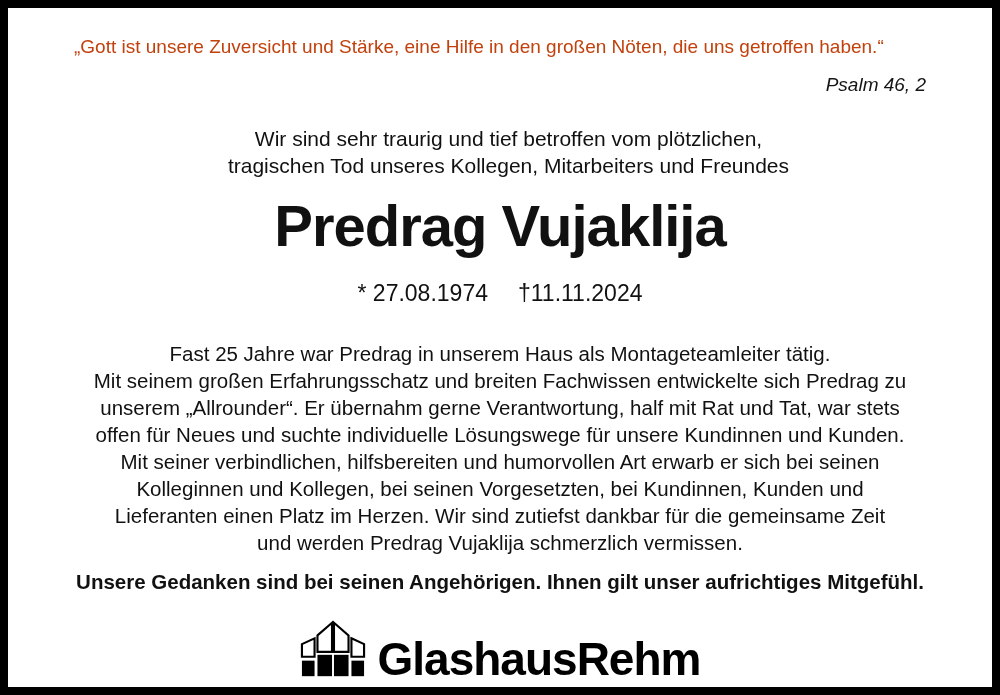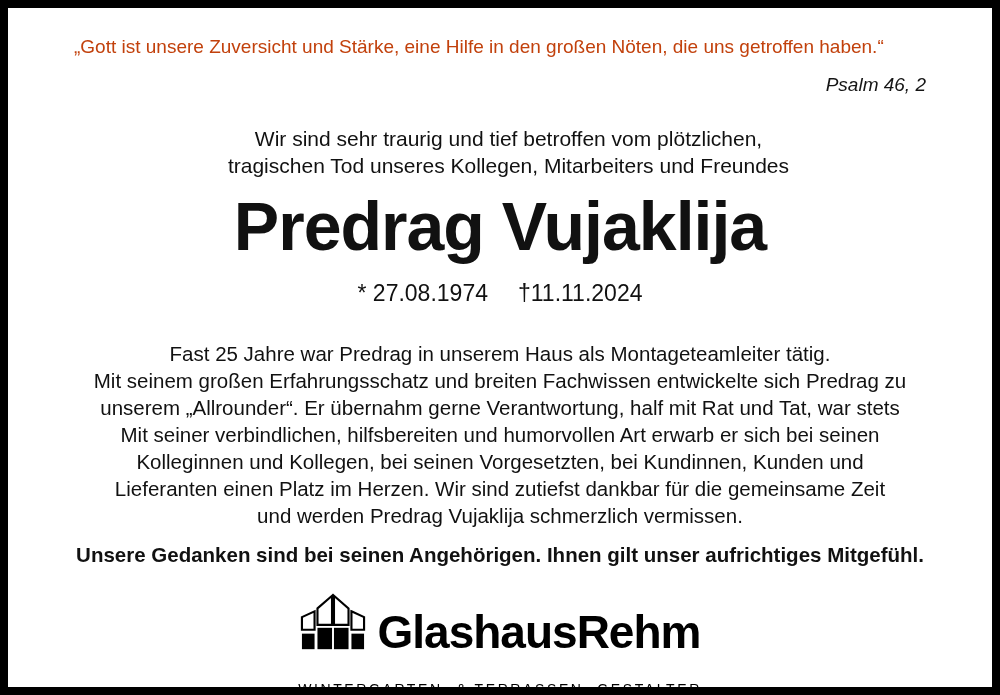--- a/index.html
+++ b/index.html
@@ -40,21 +40,21 @@
     color: #151515;
   }
   .intro {
     margin-top: 28px;
     font-size: 21px;
     line-height: 27px;
   }
   .intro div { white-space: nowrap; padding-left: 17px; }
   .deceased-name {
     margin: 14px 0 0 0;
-    font-size: 68px;
+    font-size: 58px;
     line-height: 66px;
     font-weight: bold;
     letter-spacing: -1px;
     white-space: nowrap;
   }
   .dates {
     margin-top: 20px;
     font-size: 23px;
     line-height: 28px;
     display: flex;
@@ -122,20 +122,21 @@
 
   <div class="dates">
     <span>* 27.08.1974</span>
     <span>†11.11.2024</span>
   </div>
 
   <div class="body-text">
     <div>Fast 25 Jahre war Predrag in unserem Haus als Montageteamleiter tätig.</div>
     <div>Mit seinem großen Erfahrungsschatz und breiten Fachwissen entwickelte sich Predrag zu</div>
     <div>unserem „Allrounder“. Er übernahm gerne Verantwortung, half mit Rat und Tat, war stets</div>
+    <div>offen für Neues und suchte individuelle Lösungswege für unsere Kundinnen und Kunden.</div>
     <div>Mit seiner verbindlichen, hilfsbereiten und humorvollen Art erwarb er sich bei seinen</div>
     <div>Kolleginnen und Kollegen, bei seinen Vorgesetzten, bei Kundinnen, Kunden und</div>
     <div>Lieferanten einen Platz im Herzen. Wir sind zutiefst dankbar für die gemeinsame Zeit</div>
     <div>und werden Predrag Vujaklija schmerzlich vermissen.</div>
   </div>
 
   <div class="condolence">Unsere Gedanken sind bei seinen Angehörigen. Ihnen gilt unser aufrichtiges Mitgefühl.</div>
 
   <div class="logo">
     <div class="logo-row">

